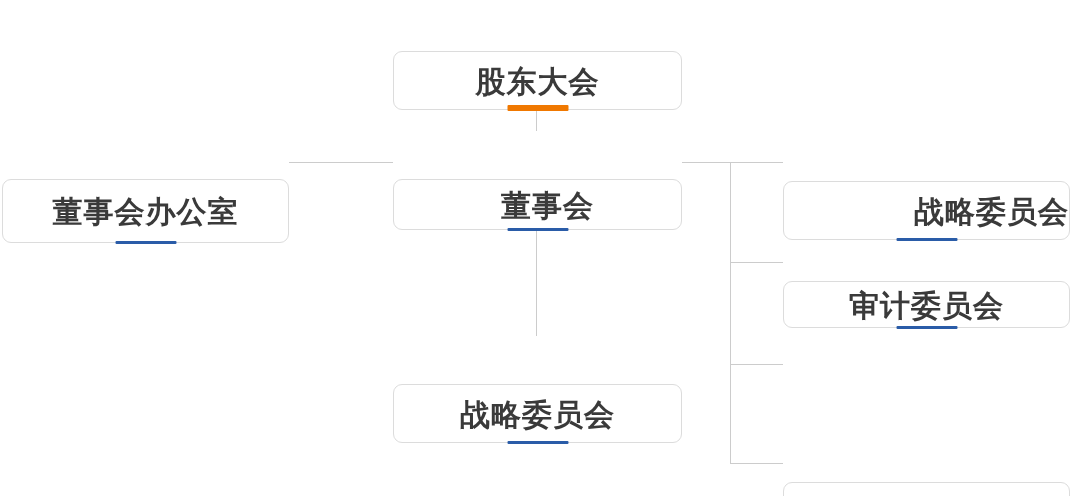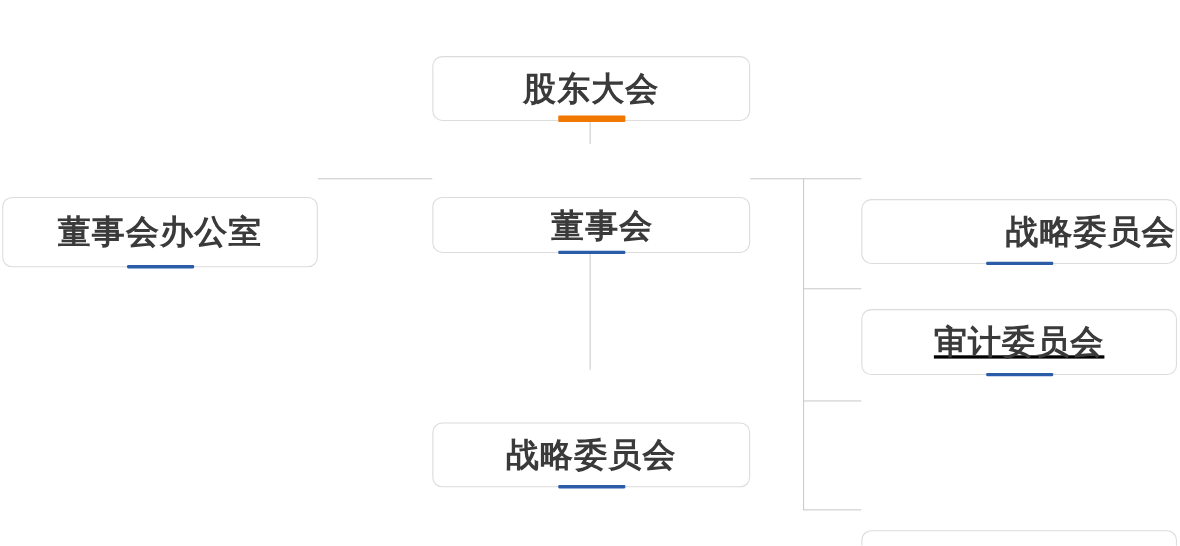--- a/index.html
+++ b/index.html
@@ -52,21 +52,21 @@
     position: absolute;
     background: #cccccc;
     z-index: 1;
   }
   
   #node-shareholders   { left: 393px; top: 3px;   width: 289px; height: 59px; }
   #node-board-office   { left: 2px;   top: 131px; width: 287px; height: 64px; }
   #node-board          { left: 393px; top: 131px; width: 289px; height: 51px; padding-left: 20px; }
   #node-senior-mgmt    { left: 393px; top: 336px; width: 289px; height: 59px; }
   #node-strategy       { left: 783px; top: 133px; width: 287px; height: 59px; justify-content: flex-end; }
-  #node-audit          { left: 783px; top: 233px; width: 287px; height: 60px; text-decoration: underline; }
+  #node-audit          { left: 783px; top: 233px; width: 287px; height: 47px; }
   #node-nomination     { left: 783px; top: 335px; width: 287px; height: 59px; }
   #node-remuneration   { left: 783px; top: 434px; width: 287px; height: 59px; }
   
   #conn-shareholders-board { left: 536px; top: 62px;  width: 1px;   height: 69px; }
   #conn-board-senior       { left: 536px; top: 190px; width: 1px;   height: 146px; }
   #conn-office-board       { left: 289px; top: 162px; width: 104px; height: 1px; }
   #conn-board-trunk        { left: 682px; top: 162px; width: 101px; height: 1px; }
   #conn-trunk              { left: 730px; top: 162px; width: 1px;   height: 302px; }
   #conn-branch-audit       { left: 730px; top: 262px; width: 53px;  height: 1px; }
   #conn-branch-nomination  { left: 730px; top: 364px; width: 53px;  height: 1px; }

